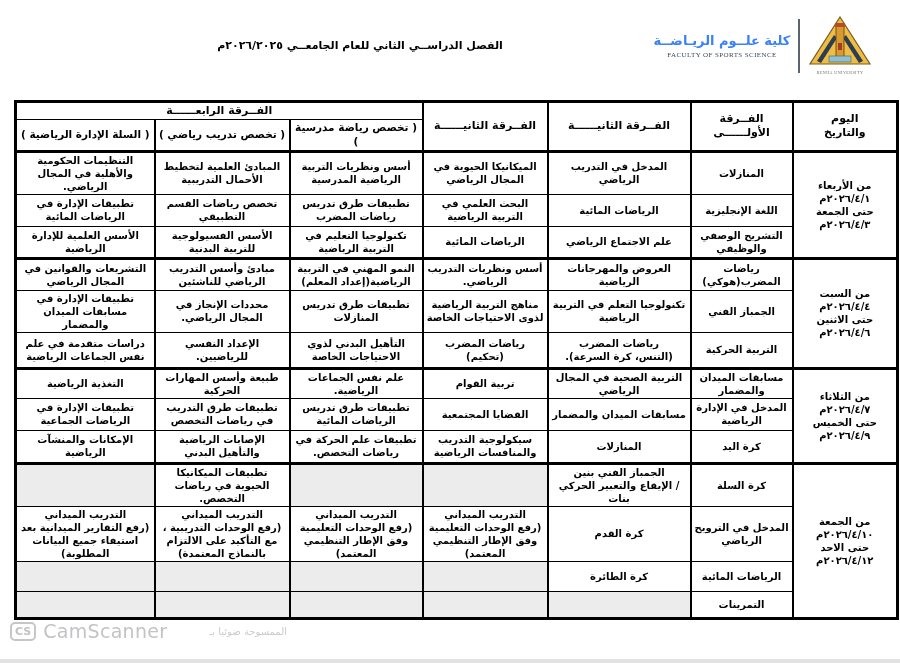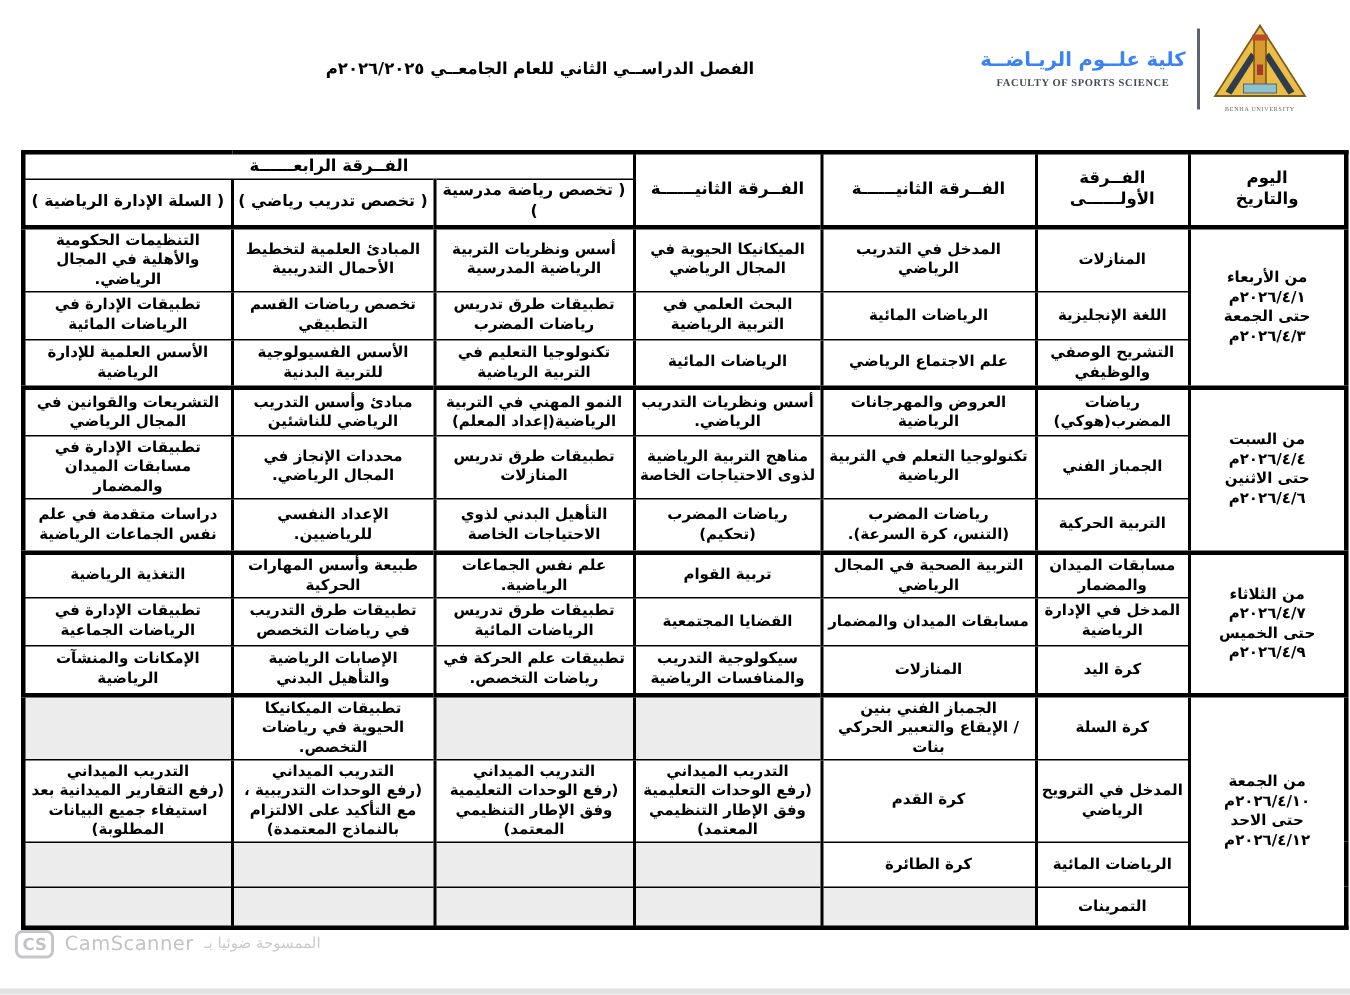--- a/index.html
+++ b/index.html
@@ -9,21 +9,21 @@
   }
 
   
   .titles{position:absolute;left:115px;top:26px;width:560px;text-align:center;direction:rtl;}
   .title-1{font-size:17px;font-weight:bold;letter-spacing:0.2px;}
   .title-2{font-size:11px;font-weight:bold;margin-top:13px;transform:translateX(-35px);}
 
   .logo{position:absolute;left:653px;top:16px;display:flex;align-items:center;gap:7px;}
   .logo-text{width:138px;text-align:center;}
   .logo-ar{font-size:13px;font-weight:bold;color:#3b82f6;direction:rtl;}
-  .logo-en{font-size:7px;font-weight:bold;color:#3e4a57;font-family:"Liberation Serif",serif;letter-spacing:0.4px;margin-top:3px;}
+  .logo-en{font-size:7px;font-weight:normal;color:#3e4a57;font-family:"Liberation Serif",serif;letter-spacing:0.4px;margin-top:3px;}
   .logo-divider{width:2px;height:54px;background:#5a6570;}
   .logo-emblem{width:66px;text-align:center;}
   .logo-univ{font-size:4px;color:#6b6b5a;letter-spacing:0.5px;margin-top:-2px;font-family:"Liberation Serif",serif;}
 
   
   table.sched{
     position:absolute;left:14px;top:100px;width:882px;
     border-collapse:collapse;table-layout:fixed;
     border:3px solid #000;direction:rtl;
   }
@@ -40,22 +40,22 @@
   .daycell{font-size:10px;}
   col.c-date{width:105px;} col.c-g1{width:102px;} col.c-g2{width:143px;}
   col.c-g3{width:125px;} col.c-g4s{width:133px;} col.c-g4t{width:135px;} col.c-g4a{width:139px;}
   tr.h17{height:17px;} tr.h20{height:20px;}
   tr.r33{height:33px;} tr.r32{height:32px;} tr.r36{height:36px;} tr.r27{height:27px;}
   tr.r46{height:46px;} tr.r30{height:30px;}
 
   
   .scanfoot{position:absolute;left:10px;top:620px;display:flex;align-items:center;gap:7px;color:#c3c3c6;}
   .cs-badge{border:2px solid #c6c6c9;border-radius:5px;padding:1px 3px;font-size:11px;font-weight:bold;}
-  .cs-name{font-size:13px;letter-spacing:0.3px;}
-  .cs-ar{font-size:10px;direction:rtl;color:#cbcbce;}
+  .cs-name{font-size:19px;letter-spacing:0.3px;}
+  .cs-ar{font-size:10px;direction:rtl;color:#cbcbce;margin-left:35px;}
   .scan-edge{position:absolute;left:0;bottom:0;width:100%;height:4px;background:#e2e2e2;}
 </style>
 </head>
 <body>
 
 <div class="titles">
   <div class="title-2">الفصل الدراســي الثاني للعام الجامعــي ٢٠٢٦/٢٠٢٥م</div>
 </div>
 
 <div class="logo">

